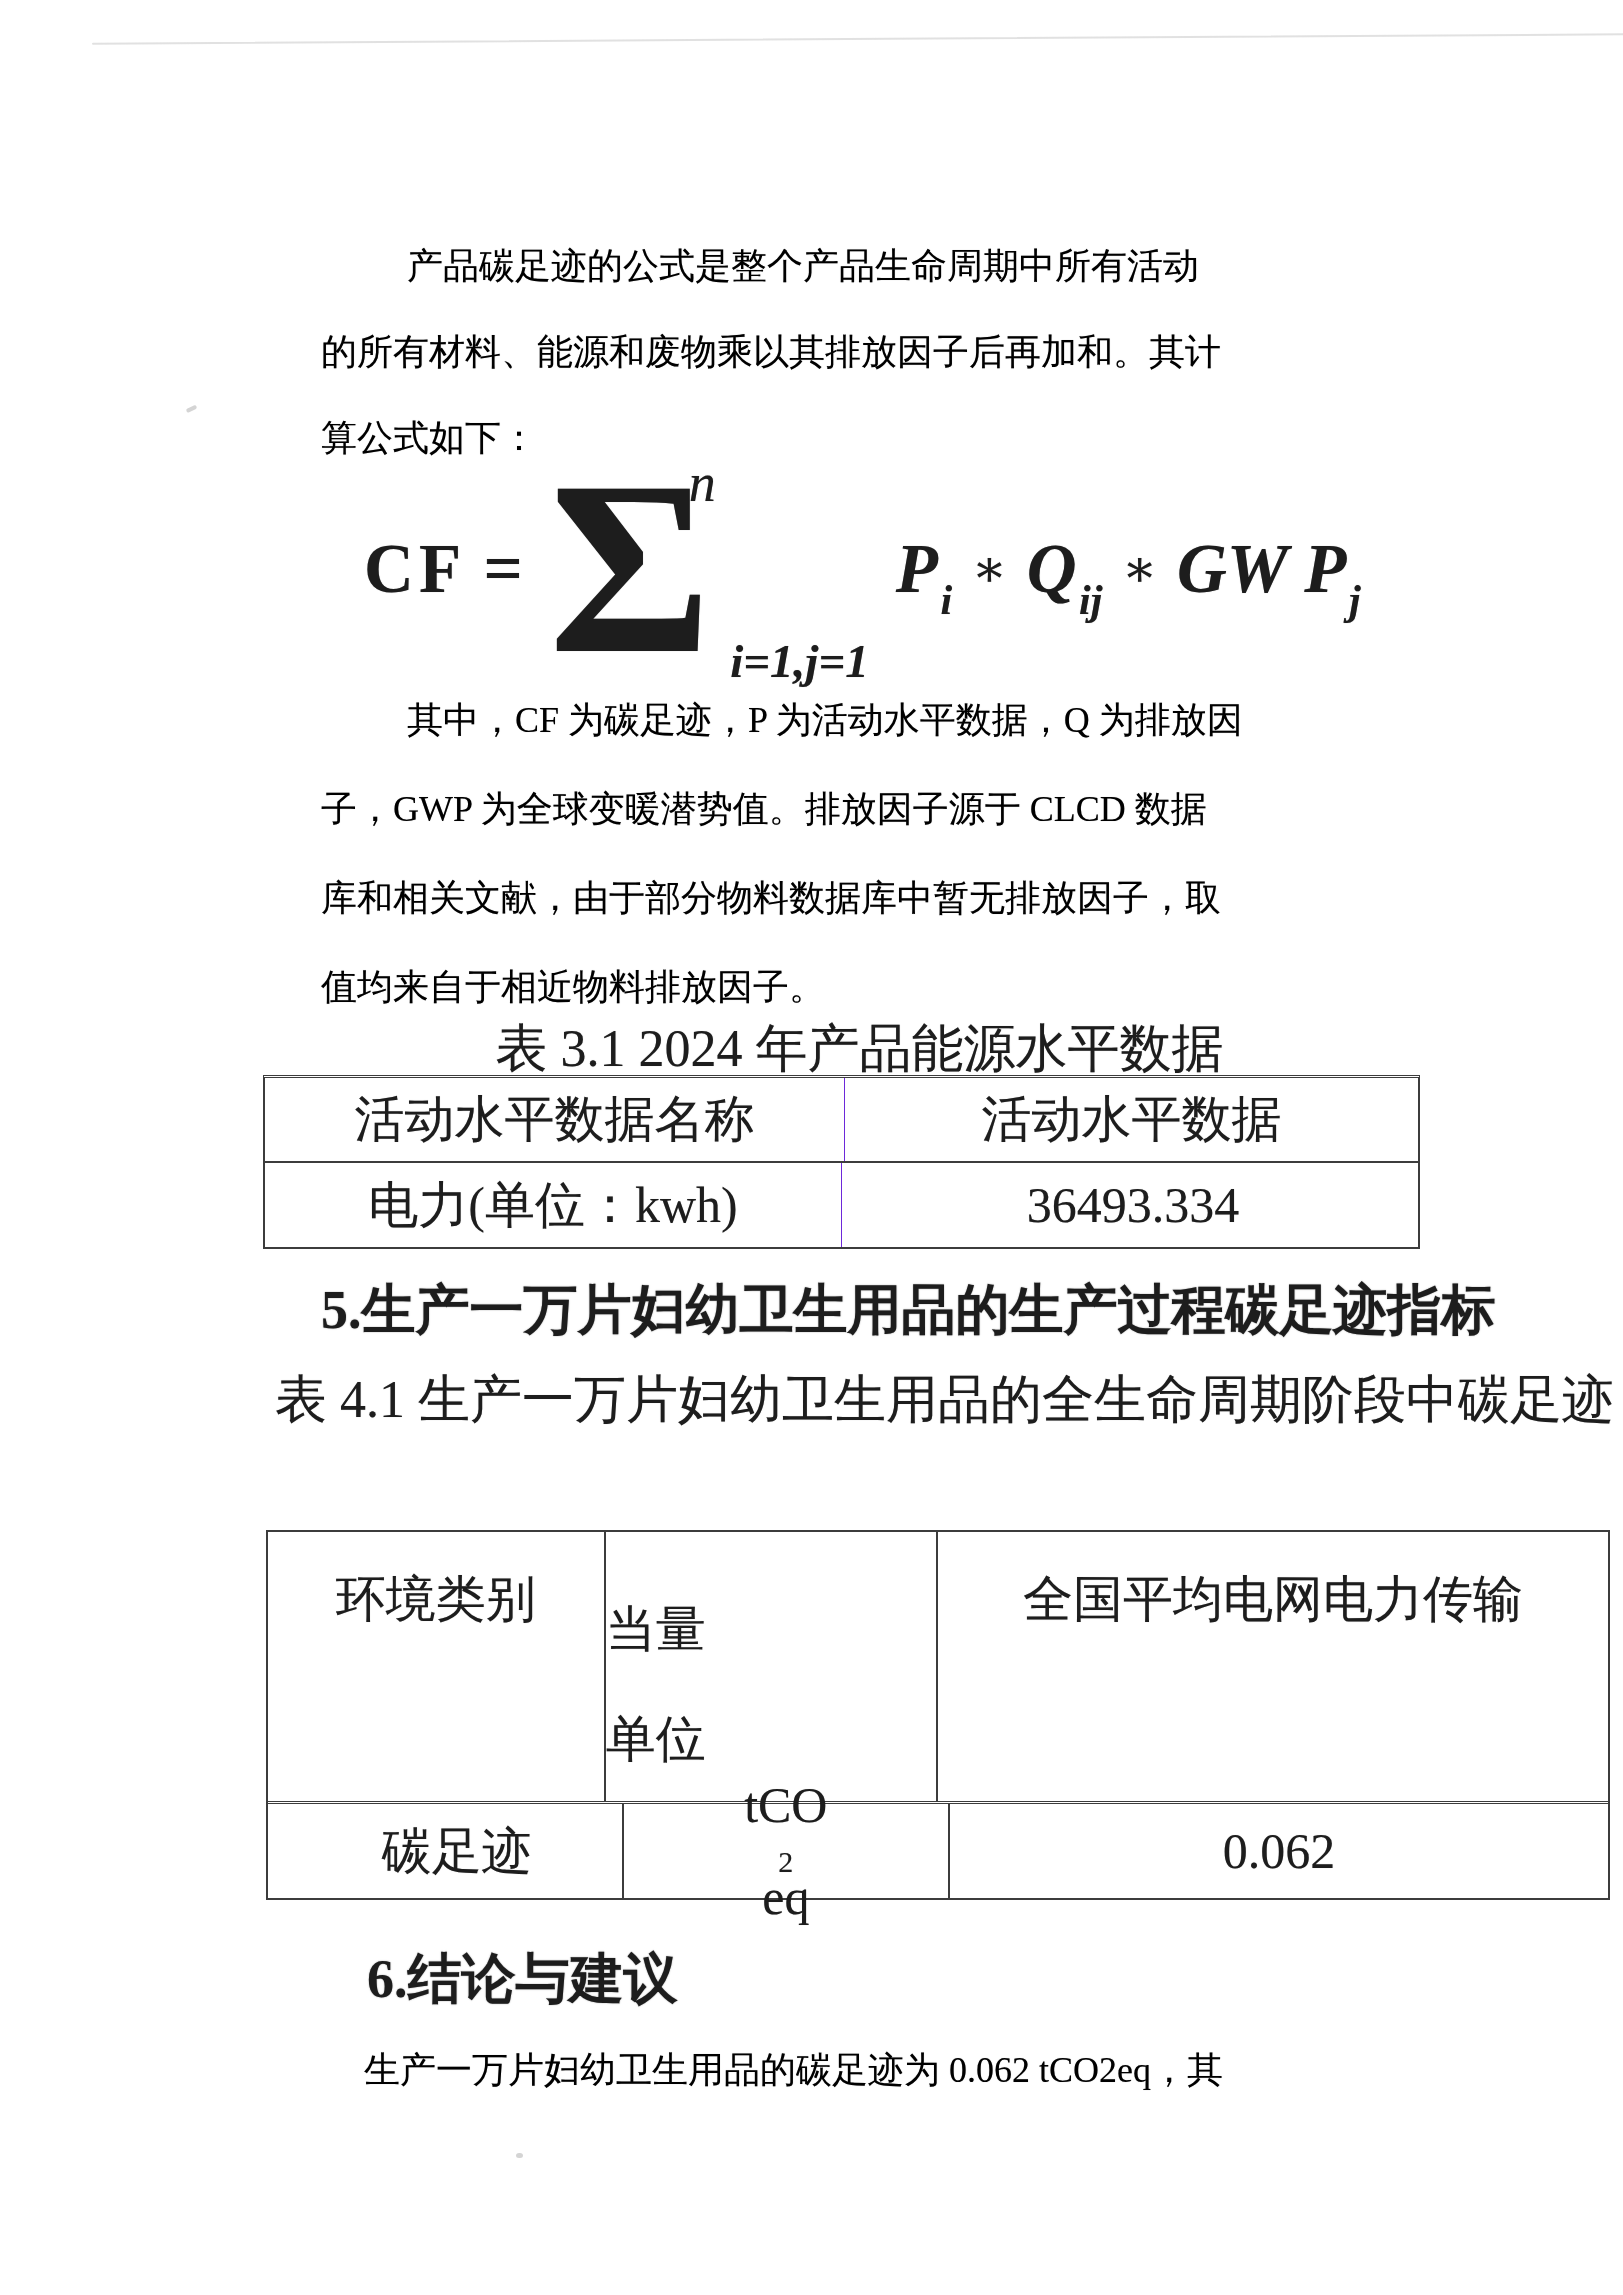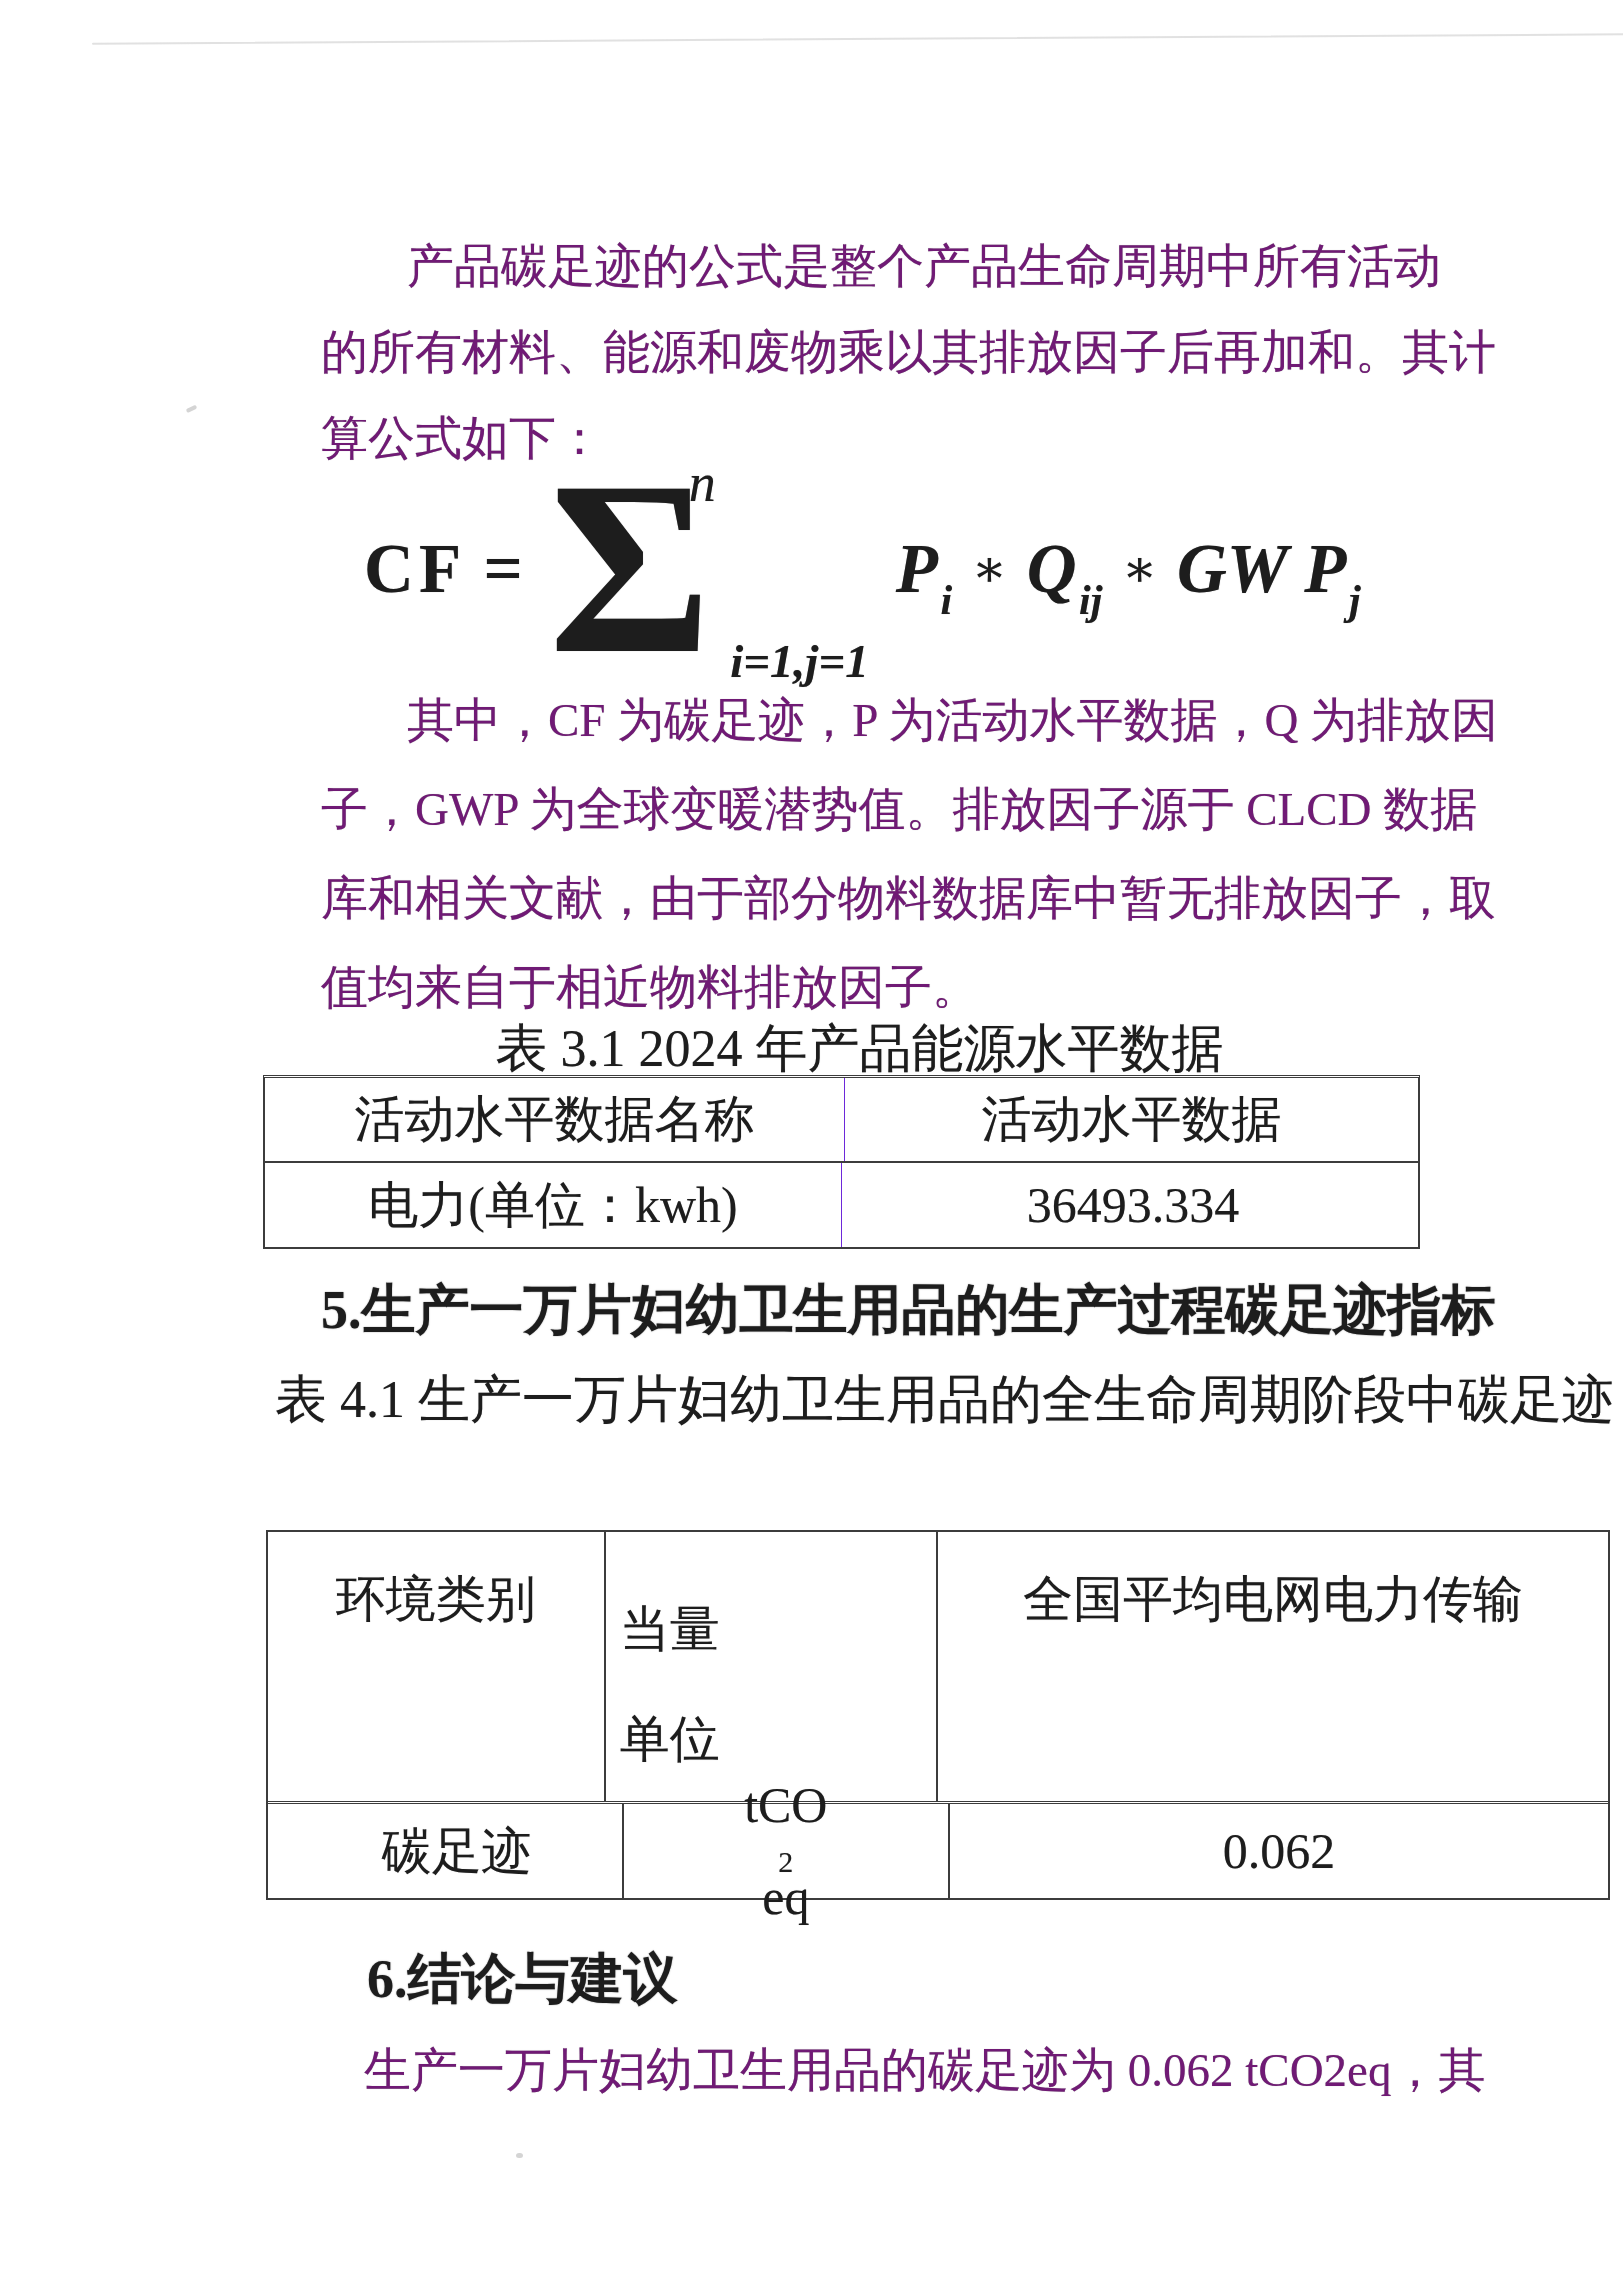--- a/index.html
+++ b/index.html
@@ -7,24 +7,24 @@
     position:relative;
     width:1624px;height:2295px;
     margin:0 auto;
     background:#ffffff;
     overflow:hidden;
     font-family:"Liberation Serif","DejaVu Serif",serif;
     color:#1d1d1d;
   }
   .abs{position:absolute;}
   .bodyline{
-    font-size:47px;
+    font-size:36px;
     line-height:86px;
     white-space:nowrap;
-    color:#701a75;
+    color:#000000;
     text-shadow:0 0 0.7px rgba(20,20,20,.45);
   }
   .para{left:321px;width:1077px;}
   .indent{padding-left:86px;}
 
   
   .formula{
     left:364px;top:458px;height:223px;width:1061px;
     display:flex;align-items:center;
     text-shadow:0 0 0.7px rgba(20,20,20,.5);
@@ -73,21 +73,21 @@
   .table41{
     left:266px;top:1530px;width:1344px;
     border-width:2.6px 2px 2px 2px;
   }
   .t41-h{height:272px;border-bottom:3.3px double #3c3c3c;}
   .t41-d{height:94px;margin-left:24px;}
   .t41-c1{width:25.2%;border-right:2px solid #3c3c3c;}
   .t41-c2{width:24.8%;border-right:2px solid #3c3c3c;flex-direction:column;}
   .t41-c3{width:50%;}
   .t41-h .t-cell{align-items:flex-start;padding-top:34px;}
-  .t41-unit-cell{flex-direction:column;line-height:110px;padding-left:14px;}
+  .t41-unit-cell{flex-direction:column;line-height:110px;}
   .unit-sub{font-size:30px;position:relative;top:10.5px;}
 
   .caption{
     text-align:center;font-size:52px;white-space:nowrap;
     text-shadow:0 0 0.7px rgba(20,20,20,.45);
   }
   .heading{
     font-weight:700;font-size:54px;white-space:nowrap;
     text-shadow:0 0 1.3px rgba(20,20,20,.55);
   }

